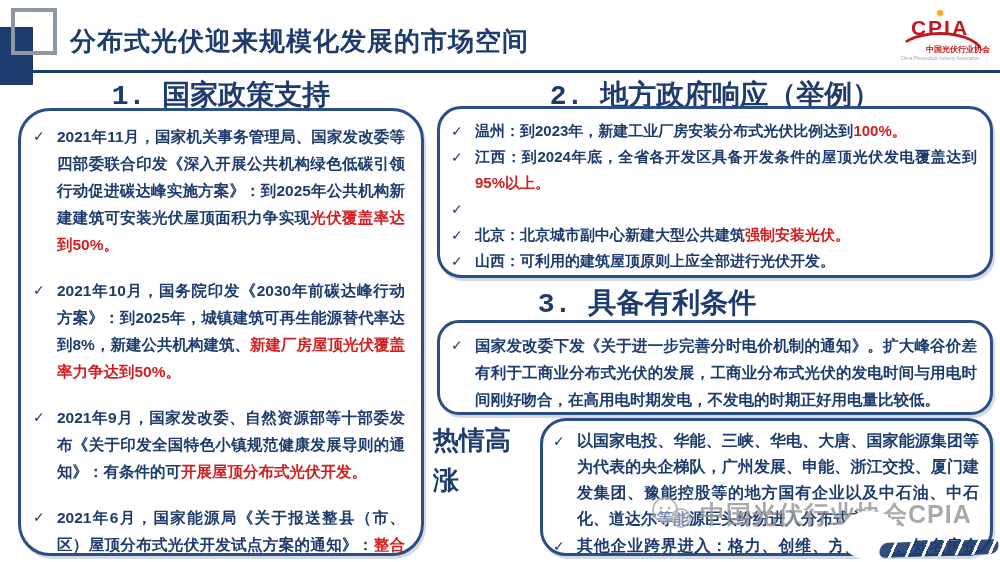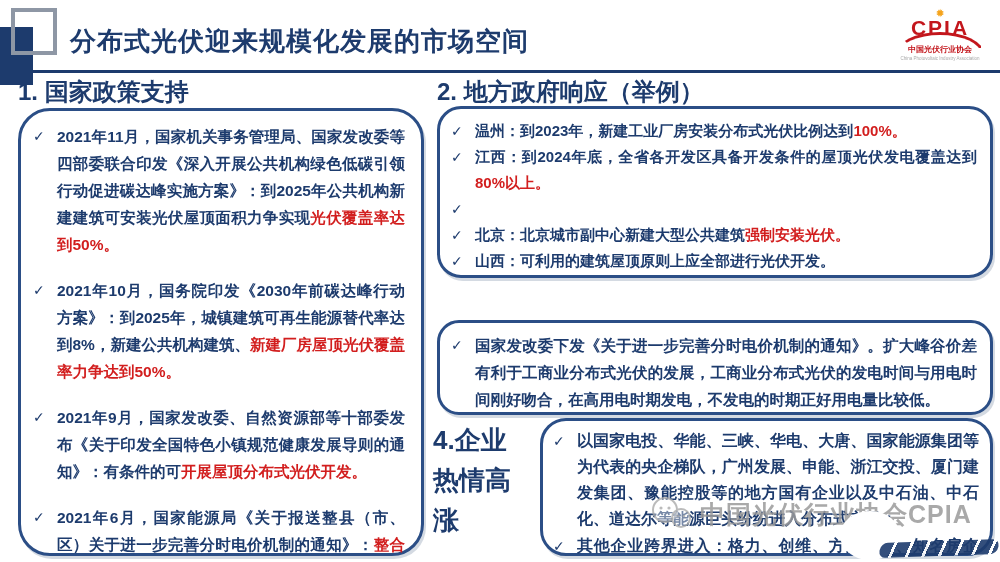--- a/index.html
+++ b/index.html
@@ -22,24 +22,24 @@
   .title-rule{position:absolute;left:33px;top:70px;width:967px;height:3px;background:var(--navy);}
   .slide-title{
     position:absolute;left:70px;top:24px;font-size:26px;font-weight:bold;
     color:var(--navy);letter-spacing:1px;white-space:nowrap;
   }
   
   .logo{position:absolute;left:890px;top:8px;width:100px;text-align:center;z-index:3;}
   .logo-burst{color:#f5a31a;font-size:11px;line-height:10px;height:10px;}
   .logo-text{color:var(--logo-red);font-size:21px;font-weight:bold;letter-spacing:2px;line-height:20px;}
   .logo-arc{width:88px;height:22px;margin:-6px auto 0 auto;border:3px solid transparent;border-top:3px solid var(--logo-red);border-radius:50% 50% 0 0/100% 100% 0 0;}
-  .logo-cn{color:var(--logo-red);font-size:8px;font-weight:bold;margin-top:-10px;white-space:nowrap;}
+  .logo-cn{color:var(--logo-red);font-size:8px;font-weight:bold;margin-top:-10px;white-space:nowrap;text-align:right;}
   .logo-en{color:#a9a9a9;font-size:5px;white-space:nowrap;transform:scale(.9);}
   
-  .sec-h{position:absolute;font-size:24px;font-weight:bold;color:var(--navy);white-space:nowrap;}
+  .sec-h{position:absolute;font-size:28px;font-weight:bold;color:var(--navy);text-align:center;white-space:nowrap;font-family:Liberation Mono, monospace;}
   .h1{left:18px;top:76px;width:406px;}
   .h2{left:437px;top:76px;width:556px;}
   .h3{left:437px;top:284px;width:420px;}
   
   .rbox{
     position:absolute;background:#ffffff;border:3px solid var(--border);
     box-shadow:2px 3px 0 rgba(160,172,190,.45);
   }
   .box1{left:18px;top:108px;width:406px;height:448px;border-radius:32px;padding:12px 16px 8px 12px;}
   .box2{left:437px;top:106px;width:556px;height:172px;border-radius:24px;padding:9px 13px 6px 11px;}
@@ -99,56 +99,56 @@
       <div class="bullet-row">
         <span class="check">✓</span>
         <p class="bullet-text"><span class="seg-navy">2021年10月，国务院印发《2030年前碳达峰行动方案》：到2025年，城镇建筑可再生能源替代率达到8%，新建公共机构建筑、</span><span class="seg-red">新建厂房屋顶光伏覆盖率力争达到50%。</span></p>
       </div>
       <div class="bullet-row">
         <span class="check">✓</span>
         <p class="bullet-text"><span class="seg-navy">2021年9月，国家发改委、自然资源部等十部委发布《关于印发全国特色小镇规范健康发展导则的通知》：有条件的可</span><span class="seg-red">开展屋顶分布式光伏开发。</span></p>
       </div>
       <div class="bullet-row">
         <span class="check">✓</span>
-        <p class="bullet-text"><span class="seg-navy">2021年6月，国家能源局《关于报送整县（市、区）关于进一步完善分时电价机制的通知》：</span><span class="seg-red">整合资源实现集约开发。全国31省共申报676县。</span></p>
+        <p class="bullet-text"><span class="seg-navy">2021年6月，国家能源局《关于报送整县（市、区）屋顶分布式光伏开发试点方案的通知》：</span><span class="seg-red">整合资源实现集约开发。全国31省共申报676县。</span></p>
       </div>
     </div>
 
   <div class="sec-h h2">2. 地方政府响应（举例）</div>
   <div class="rbox box2">
       <div class="bullet-row">
         <span class="check">✓</span>
         <p class="bullet-text"><span class="seg-navy">温州：到2023年，新建工业厂房安装分布式光伏比例达到</span><span class="seg-red">100%。</span></p>
       </div>
       <div class="bullet-row">
         <span class="check">✓</span>
-        <p class="bullet-text"><span class="seg-navy">江西：到2024年底，全省各开发区具备开发条件的屋顶光伏发电覆盖达到</span><span class="seg-red">80%以上。</span></p>
+        <p class="bullet-text"><span class="seg-navy">江西：到2024年底，全省各开发区具备开发条件的屋顶光伏发电覆盖达到</span><span class="seg-red">95%以上。</span></p>
       </div>
       <div class="bullet-row">
         <span class="check">✓</span>
       </div>
       <div class="bullet-row">
         <span class="check">✓</span>
         <p class="bullet-text"><span class="seg-navy">北京：北京城市副中心新建大型公共建筑</span><span class="seg-red">强制安装光伏。</span></p>
       </div>
       <div class="bullet-row">
         <span class="check">✓</span>
         <p class="bullet-text"><span class="seg-navy">山西：可利用的建筑屋顶原则上应全部进行光伏开发。</span></p>
       </div>
     </div>
 
+  <div class="sec-h h3">3. 具备有利条件</div>
   <div class="rbox box3">
       <div class="bullet-row">
         <span class="check">✓</span>
         <p class="bullet-text"><span class="seg-navy">国家发改委下发《关于进一步完善分时电价机制的通知》。扩大峰谷价差有利于工商业分布式光伏的发展，工商业分布式光伏的发电时间与用电时间刚好吻合，在高用电时期发电，不发电的时期正好用电量比较低。</span></p>
       </div>
     </div>
 
   <div class="s4-label">
-    <div>4.企业</div>
     <div>热情高</div>
     <div>涨</div>
   </div>
   <div class="rbox box4">
       <div class="bullet-row">
         <span class="check">✓</span>
         <p class="bullet-text"><span class="seg-navy">以国家电投、华能、三峡、华电、大唐、国家能源集团等为代表的央企梯队，广州发展、申能、浙江交投、厦门建发集团、豫能控股等的地方国有企业以及中石油、中石化、道达尔等能源巨头纷纷进入分布式市场；</span></p>
       </div>
       <div class="bullet-row">
         <span class="check">✓</span>

